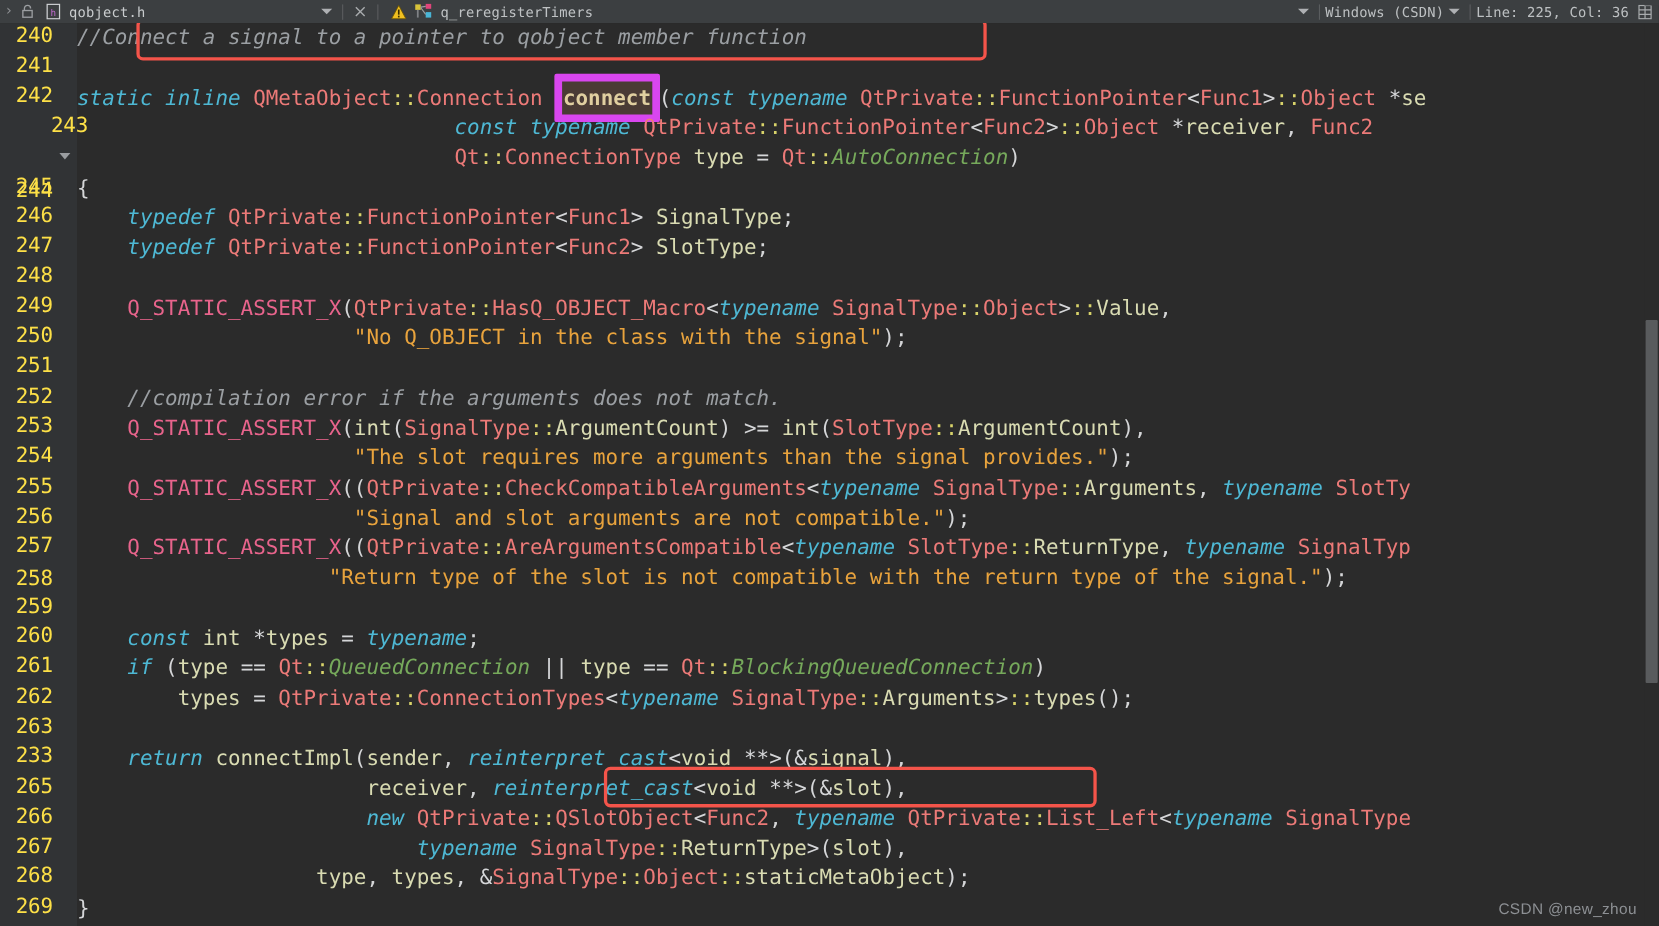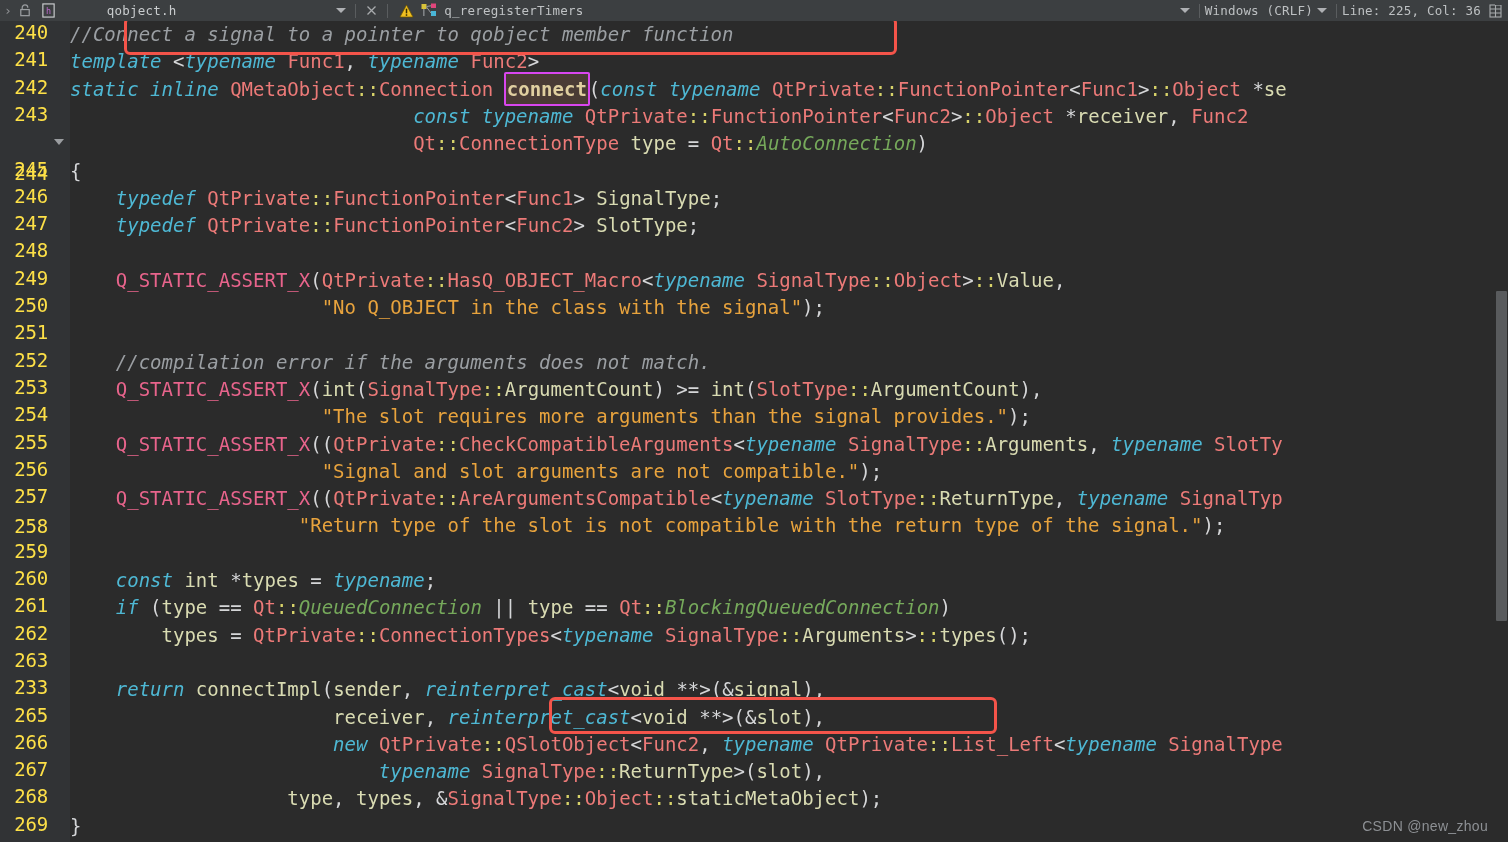--- a/index.html
+++ b/index.html
@@ -20,21 +20,21 @@
     font-family: "DejaVu Sans Mono", monospace;
     font-size: 12.5px;
     color: #bbbbbb;
     white-space: nowrap;
     overflow: hidden;
   }
   .tb-chevron { color: #8f9194; padding: 0 5px 0 4px; font-size: 13px; }
   .tb-icon { display: inline-flex; align-items: center; justify-content: center; }
   .lock-icon { width: 16px; height: 15px; margin-right: 8px; }
   .file-icon { width: 15px; height: 15px; margin-right: 7px; }
-  .tab-title { color: #c9ccce; letter-spacing: .2px; margin-left: 44px; }
+  .tab-title { color: #c9ccce; letter-spacing: .2px; }
   .tb-gap-a { width: 156px; }
   .caret-down {
     width: 0; height: 0;
     border-left: 5px solid transparent;
     border-right: 5px solid transparent;
     border-top: 5px solid #aeb0b3;
     margin: 0 4px;
   }
   .vsep { width:1px; height:14px; background:#5a5d5f; margin:0 5px; }
   .close-x { width:13px; height:13px; margin: 0 4px; }
@@ -91,21 +91,21 @@
   .t-cmt     { color:#9b9fa3; font-style:italic; }       
   .t-str     { color:#e8a33d; }                          
   .t-macro   { color:#e8648c; }                          
   .t-enum    { color:#76a95b; font-style:italic; }
   .t-op      { color:#d5d6d8; }
   .t-colon   { color:#d8d36a; }                          
   .t-angle   { color:#d5d6d8; }
 
   .sel-connect {
     background:#4a3b35;
-    border:2px solid #d946ef;
+    border:7px solid #d946ef;
     border-radius:2px;
     color:#e0cfa0;
     font-weight:bold;
     font-style:normal;
     padding:4px 1px;
     margin:0 -1px;
   }
 
   
   .annot {
@@ -197,40 +197,40 @@
       <rect x="2" y="6" width="1.6" height="7" fill="#7f8285"></rect>
     </svg>
   </span>
 
   <span class="crumb-text">q_reregisterTimers</span>
 
   <span class="tb-spacer"></span>
 
   <span class="caret-down"></span>
   <span class="vsep"></span>
-  <span class="tb-right-item">Windows (CRLF)</span>
+  <span class="tb-right-item">Windows (CSDN)</span>
   <span class="caret-down"></span>
   <span class="vsep"></span>
   <span class="tb-right-item">Line: 225, Col: 36</span>
 
   <span class="tb-icon grid-icon">
     <svg viewBox="0 0 13 14" width="13" height="14" aria-hidden="true">
       <rect x="1" y="1" width="11" height="12" fill="none" stroke="#a8abad" stroke-width="1.1"></rect>
       <path d="M1 5 H12 M1 9 H12 M6.5 1 V13" stroke="#a8abad" stroke-width="1.1"></path>
     </svg>
   </span>
 </div>
 
 <div id="editor">
 
   <div id="gutter">
       <div class="ln" style="top: -2px;">240</div>
       <div class="ln" style="top: 25.3px;">241</div>
       <div class="ln" style="top: 52.6px;">242</div>
-      <div class="ln" style="top: 79.9px;">243</div>
+      <div class="ln" style="top: 79.9px; margin-left: 32px;">243</div>
       <div class="ln" style="top: 107.2px; margin-top: 32px;">244</div>
       <div class="foldmark" style="top: 118.2px;"></div>
       <div class="ln" style="top: 134.5px;">245</div>
       <div class="ln" style="top: 161.8px;">246</div>
       <div class="ln" style="top: 189.1px;">247</div>
       <div class="ln" style="top: 216.4px;">248</div>
       <div class="ln" style="top: 243.7px;">249</div>
       <div class="ln" style="top: 271px;">250</div>
       <div class="ln" style="top: 298.3px;">251</div>
       <div class="ln" style="top: 325.6px;">252</div>
@@ -250,21 +250,20 @@
       <div class="ln" style="top: 707.8px;">266</div>
       <div class="ln" style="top: 735.1px;">267</div>
       <div class="ln" style="top: 762.4px;">268</div>
       <div class="ln" style="top: 789.7px;">269</div>
     </div>
 
   <div id="code">
     
     <div class="cl" style="top:0px"><span class="t-cmt">//Connect a signal to a pointer to qobject member function</span></div>
     
-    <div class="cl" style="top:27.3px"><span class="t-kw">template</span><span class="t-op"> </span><span class="t-angle">&lt;</span><span class="t-kw">typename</span><span class="t-op"> </span><span class="t-type">Func1</span><span class="t-op">, </span><span class="t-kw">typename</span><span class="t-op"> </span><span class="t-type">Func2</span><span class="t-angle">&gt;</span></div>
     
     <div class="cl" style="top:54.6px"><span class="t-kw">static inline</span><span class="t-op"> </span><span class="t-type">QMetaObject</span><span class="t-colon">::</span><span class="t-type">Connection</span><span class="t-op"> </span><span class="sel-connect">connect</span><span class="t-op">(</span><span class="t-kw">const typename</span><span class="t-op"> </span><span class="t-type">QtPrivate</span><span class="t-colon">::</span><span class="t-type">FunctionPointer</span><span class="t-angle">&lt;</span><span class="t-type">Func1</span><span class="t-angle">&gt;</span><span class="t-colon">::</span><span class="t-type">Object</span><span class="t-op"> *</span><span class="t-plain">se</span></div>
     
     <div class="cl" style="top:81.9px"><span class="t-op">                              </span><span class="t-kw">const typename</span><span class="t-op"> </span><span class="t-type">QtPrivate</span><span class="t-colon">::</span><span class="t-type">FunctionPointer</span><span class="t-angle">&lt;</span><span class="t-type">Func2</span><span class="t-angle">&gt;</span><span class="t-colon">::</span><span class="t-type">Object</span><span class="t-op"> *</span><span class="t-plain">receiver</span><span class="t-op">, </span><span class="t-type">Func2</span></div>
     
     <div class="cl" style="top:109.2px"><span class="t-op">                              </span><span class="t-type">Qt</span><span class="t-colon">::</span><span class="t-type">ConnectionType</span><span class="t-op"> </span><span class="t-plain">type</span><span class="t-op"> = </span><span class="t-type">Qt</span><span class="t-colon">::</span><span class="t-enum">AutoConnection</span><span class="t-op">)</span></div>
     
     <div class="cl" style="top:136.5px"><span class="t-op">{</span></div>
     
     <div class="cl" style="top:163.8px"><span class="t-op">    </span><span class="t-kw">typedef</span><span class="t-op"> </span><span class="t-type">QtPrivate</span><span class="t-colon">::</span><span class="t-type">FunctionPointer</span><span class="t-angle">&lt;</span><span class="t-type">Func1</span><span class="t-angle">&gt;</span><span class="t-op"> </span><span class="t-plain">SignalType</span><span class="t-op">;</span></div>

